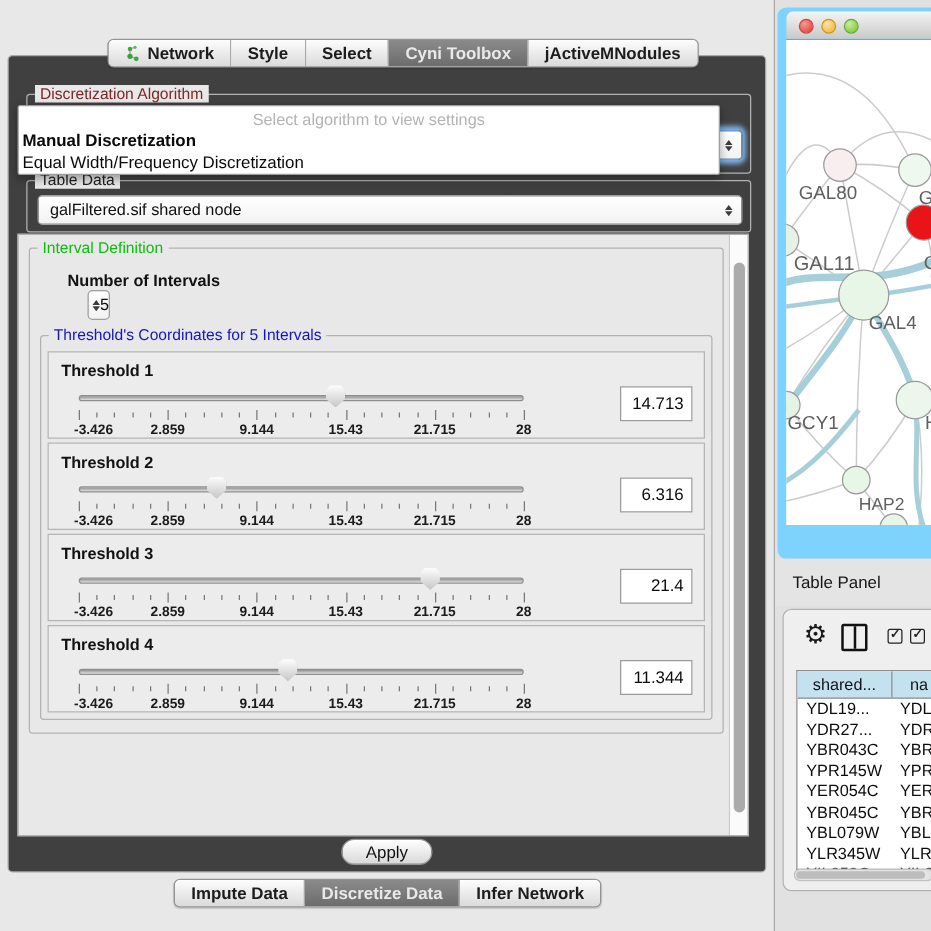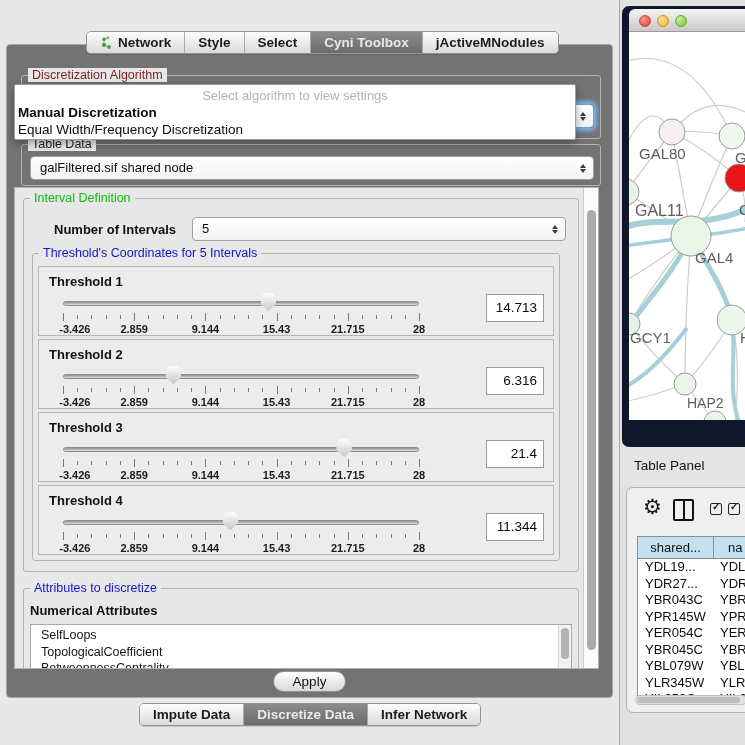--- a/index.html
+++ b/index.html
@@ -11,21 +11,21 @@
   .cp-title{position:absolute;left:10px;top:4px;font-size:13px;color:#141414;}
   .float-btn{position:absolute;right:38px;top:7px;width:10px;height:10px;border:1.6px solid #1a1a1a;border-radius:1px;cursor:pointer;}
   .close-btn{position:absolute;right:16px;top:3px;font-size:13px;font-weight:bold;color:#111;cursor:pointer;}
   
   .segbar{position:absolute;display:inline-flex;border:1px solid #949494;border-radius:5px;overflow:hidden;background:#e3e3e3;box-shadow:0 1px 1px rgba(0,0,0,.15);z-index:6;}
   .segbar .seg{display:flex;align-items:center;gap:5px;padding:3px 13px;font-size:13.5px;font-weight:bold;color:#1c1c1c;background:linear-gradient(#fdfdfd,#dadada);border-right:1px solid #a8a8a8;cursor:pointer;white-space:nowrap;}
   .segbar .seg:last-child{border-right:none;}
   .segbar .seg.sel{background:linear-gradient(#8b8b8b,#6c6c6c);color:#e9e9e9;}
   #topTabs{left:86px;top:31px;}
   #bottomTabs{left:139px;top:703px;}
-  .cp-main{position:absolute;left:6px;top:44px;width:607px;height:654px;border:1px solid #a8a8a8;border-radius:4px;background:#737373;}
+  .cp-main{position:absolute;left:6px;top:44px;width:607px;height:654px;border:1px solid #a8a8a8;border-radius:4px;background:#404040;}
   
   .grp{position:absolute;border:1px solid #b2b2b2;border-radius:3px;}
   .gtitle{position:absolute;top:-8px;left:6px;background:#e8e8e8;padding:0 4px;font-size:12.5px;white-space:nowrap;}
   .t-maroon{color:#7c2626;} .t-green{color:#0cbe0c;} .t-blue{color:#1414cc;} .t-dark{color:#222;}
   
   .combo{position:absolute;background:linear-gradient(#ffffff,#f2f2f2);border:1px solid #9f9f9f;border-radius:4px;height:24px;font-size:13px;line-height:22px;padding-left:9px;color:#0e0e0e;cursor:pointer;}
   .combo .step{position:absolute;right:5px;top:0;bottom:0;width:11px;display:flex;flex-direction:column;align-items:center;justify-content:center;gap:1px;}
   .combo .step i{display:block;width:0;height:0;border-left:3.5px solid transparent;border-right:3.5px solid transparent;}
   .combo .step i.up{border-bottom:4px solid #3c3c3c;}
   .combo .step i.dn{border-top:4px solid #3c3c3c;}
@@ -34,21 +34,21 @@
   .popup{position:absolute;left:14px;top:84px;width:562px;height:56px;background:#ffffff;border:1px solid #9c9c9c;border-radius:2px;box-shadow:0 3px 8px rgba(0,0,0,.35);z-index:30;padding-top:2px;}
   .popup .ph{text-align:center;color:#b3b3b3;font-size:13px;line-height:17px;}
   .popup .opt{font-size:13.5px;line-height:17px;padding-left:3px;color:#0a0a0a;cursor:pointer;}
   .popup .opt.b{font-weight:bold;}
   
   .scrollarea{position:absolute;left:7px;top:142px;width:585px;height:482px;border:1px solid #b0b0b0;background:#e8e8e8;overflow:hidden;}
   .vscroll{position:absolute;right:0;top:0;width:15px;height:100%;background:#fbfbfb;border-left:1px solid #c9c9c9;}
   .vscroll .thumb{position:absolute;left:2.5px;top:22px;width:9px;height:calc(100% - 40px);background:#ababab;border-radius:5px;}
   .scrollcontent{position:absolute;left:8px;top:10px;width:556px;}
   .grpf{position:relative;border:1px solid #b2b2b2;border-radius:3px;}
-  .numrow{display:flex;align-items:center;margin:14px 10px 12px 28px;}
+  .numrow{display:flex;align-items:flex-start;margin:14px 10px 12px 28px;flex-direction:column;}
   .numrow .lbl{font-size:13px;font-weight:bold;color:#111;}
   .numrow .combo{position:relative;flex:1;margin-left:16px;}
   
   .thresh-block{position:relative;height:70px;background:#ececec;border:1px solid #b5b5b5;margin-bottom:3px;}
   .t-label{position:absolute;left:10px;top:7px;font-size:13px;font-weight:bold;color:#111;}
   .slider{position:absolute;left:24px;top:26px;width:356px;height:40px;}
   .track{position:absolute;left:0;right:0;top:8px;height:5px;border:1px solid #8e8e8e;border-radius:4px;background:linear-gradient(#8f8f8f,#e0e0e0);}
   .handle{position:absolute;top:0;width:16px;height:18px;margin-left:-8px;background:linear-gradient(#fefefe,#c6c6c6);clip-path:polygon(50% 100%,2% 62%,2% 22%,22% 2%,78% 2%,98% 22%,98% 62%);filter:drop-shadow(0 0 1px #777);cursor:pointer;}
   .ticks{position:absolute;left:0;right:0;top:20px;height:9px;}
   .ticks i{position:absolute;width:1px;background:#787878;}
@@ -63,21 +63,21 @@
   .listbox{position:relative;margin:0 6px 8px 6px;height:52px;background:#fff;border:1px solid #a9a9a9;overflow:hidden;}
   .listbox ul{margin:0;padding:2px 0 0 10px;list-style:none;}
   .listbox li{font-size:12.5px;line-height:16.5px;color:#141414;cursor:pointer;}
   .lb-scroll{position:absolute;right:0;top:0;bottom:0;width:13px;background:#f1f1f1;border-left:1px solid #d5d5d5;}
   .lb-scroll .thumb{position:absolute;left:2px;top:3px;width:8px;height:62%;background:#b3b3b3;border-radius:4px;}
   
   .apply-row{position:absolute;left:0;right:0;bottom:5px;text-align:center;}
   .btn{display:inline-block;padding:2px 19px;font-size:13.5px;color:#111;background:linear-gradient(#ffffff,#d8d8d8);border:1px solid #939393;border-radius:12px;cursor:pointer;}
   
   .right-col{position:absolute;left:620px;top:0;width:125px;height:745px;background:#e1e1e1;}
-  .net-window{position:absolute;left:2px;top:6px;width:123px;height:441px;background:#0f172a;border-radius:7px 0 0 7px;}
+  .net-window{position:absolute;left:2px;top:6px;width:123px;height:441px;background:#7dd3fc;border-radius:7px 0 0 7px;}
   .net-titlebar{position:absolute;left:7px;top:3px;right:0;height:23px;background:linear-gradient(#f5f5f5,#c9c9c9);border-radius:6px 0 0 0;border-bottom:1px solid #9b9b9b;}
   .tl{position:absolute;top:5.5px;width:12px;height:12px;border-radius:50%;cursor:pointer;}
   .tl.r{left:10px;background:radial-gradient(circle at 35% 30%,#f59a91,#e6554a 70%);border:.5px solid #c44;}
   .tl.y{left:28px;background:radial-gradient(circle at 35% 30%,#fbe3a4,#f3bf50 70%);border:.5px solid #c90;}
   .tl.g{left:46px;background:radial-gradient(circle at 35% 30%,#c9eda0,#8ecf48 70%);border:.5px solid #6a3;}
   .net-canvas{position:absolute;left:7px;top:26px;right:0;bottom:27px;background:#fff;}
   .net-canvas svg{display:block;width:100%;height:100%;}
   .tp-bar{position:absolute;left:0;top:447px;width:100%;height:38px;background:#e4e4e4;}
   .tp-title{position:absolute;left:14px;top:11px;font-size:13.5px;color:#141414;}
   .tp-box{position:absolute;left:6px;top:487px;width:126px;height:226px;background:#efefef;border:1px solid #b3b3b3;border-radius:7px 0 0 7px;overflow:hidden;}
@@ -160,21 +160,21 @@
           <div class="numrow">
             <span class="lbl">Number of Intervals</span>
             <div class="combo">
               <span>5</span>
               <span class="step">
                   <i class="up"></i>
                   <i class="dn"></i>
                 </span>
             </div>
           </div>
-          <div class="grpf" style="margin:4px 16px 4px 6px;padding:12px 5px 2px 5px;">
+          <div class="grpf" style="margin:4px 6px 4px 6px;padding:12px 5px 2px 5px;">
             <span class="gtitle t-blue">Threshold's Coordinates for 5 Intervals</span>
             <div id="threshList">
   <div class="thresh-block">
     <div class="t-label">Threshold 1</div>
     <div class="slider">
       <div class="track"></div>
       <div class="handle" style="left: 57.7197%;"></div>
       <div class="ticks">
                       <i class="tick major" style="left: 0%;"></i>
                       <i class="tick" style="left: 4%;"></i>
@@ -346,34 +346,20 @@
                       <span style="left: 80%;">21.715</span>
                       <span style="left: 100%;">28</span>
                     </div>
     </div>
     <div class="t-value">11.344</div>
   </div>
 </div>
           </div>
         </div>
 
-        <div class="grpf" style="margin-top:16px;padding:2px 0 2px 0;">
-          <span class="gtitle t-blue">Attributes to discretize</span>
-          <div class="attr-head">Numerical Attributes</div>
-          <div class="listbox">
-            <ul id="attrList">
-                <li>SelfLoops</li>
-                <li>TopologicalCoefficient</li>
-                <li>BetweennessCentrality</li>
-              </ul>
-            <div class="lb-scroll">
-                <div class="thumb"></div>
-              </div>
-          </div>
-        </div>
       </div>
       <div class="vscroll">
           <div class="thumb"></div>
         </div>
     </div>
 
     <div class="apply-row">
       <span class="btn">Apply</span>
     </div>
   </div>

